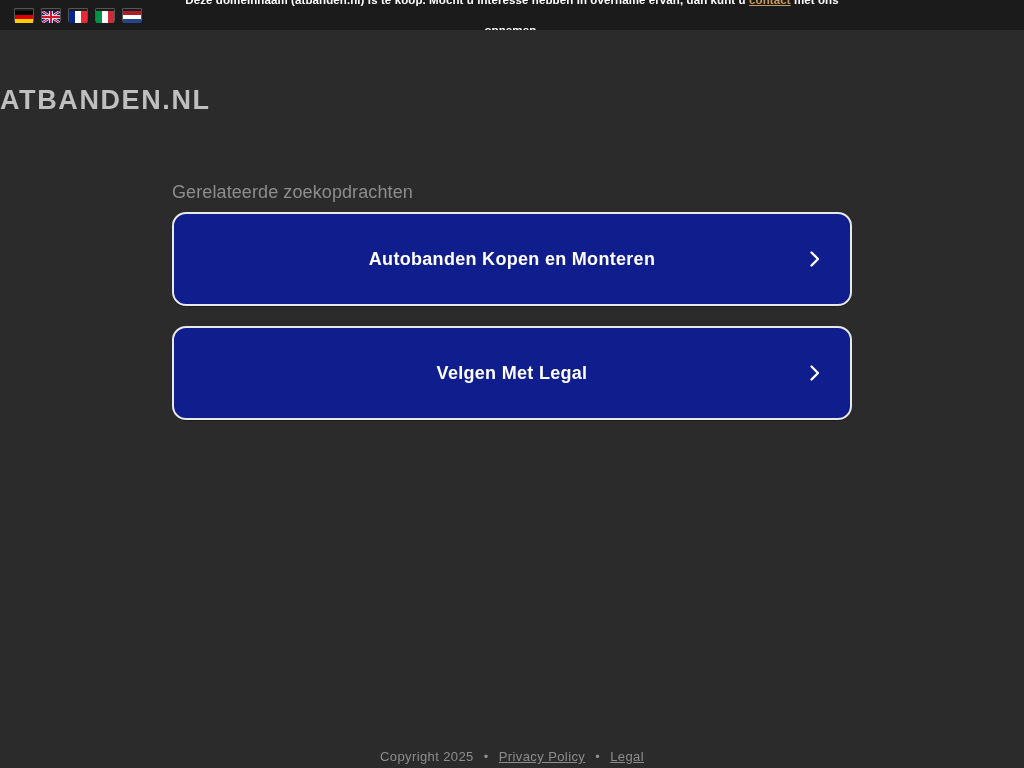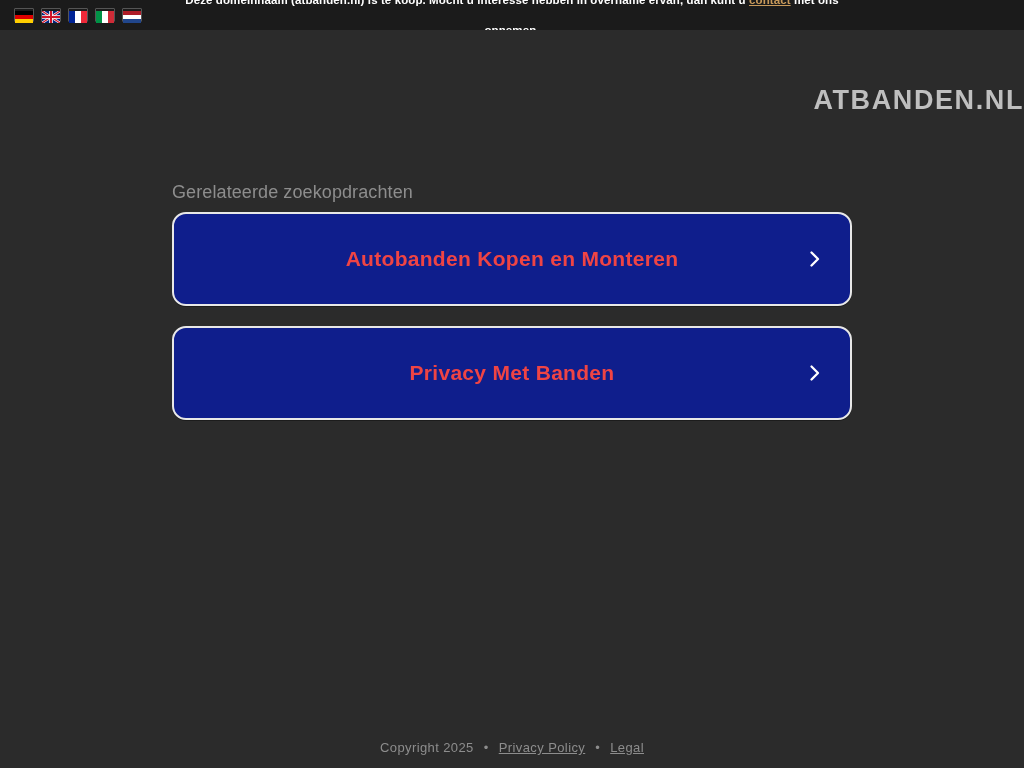--- a/index.html
+++ b/index.html
@@ -56,21 +56,21 @@
 
   
   #main {
     position: relative;
     width: 1024px;
     height: 738px;
     background: #2b2b2b;
   }
 
   #site-title {
-    text-align: right;
+    text-align: left;
     color: #bfbfbf;
     font-size: 27px;
     font-weight: bold;
     letter-spacing: 1.6px;
     padding-top: 55px;
     margin: 0;
   }
 
   #related-label {
     position: absolute;
@@ -96,43 +96,43 @@
     border: 2px solid #e8e8e8;
     border-radius: 14px;
     margin-bottom: 20px;
     display: flex;
     align-items: center;
     justify-content: center;
     cursor: pointer;
     box-shadow: 0 1px 0 rgba(0,0,0,0.35);
   }
   .card-label {
-    color: #ef4444;
-    font-size: 21px;
+    color: #ffffff;
+    font-size: 18px;
     font-weight: bold;
     letter-spacing: 0.3px;
     padding: 0 56px;
     text-align: center;
   }
   .chevron {
     position: absolute;
     right: 26px;
     top: 50%;
     transform: translateY(-50%);
     width: 18px;
     height: 18px;
     display: block;
   }
   .chevron svg { display: block; }
 
   
   #footer {
     position: absolute;
     left: 0;
-    bottom: 13px;
+    bottom: 4px;
     width: 1024px;
     text-align: center;
     color: #8d8d8d;
     font-size: 13px;
     letter-spacing: 0.4px;
   }
   #footer a {
     color: #8d8d8d;
     text-decoration: underline;
   }
@@ -202,21 +202,21 @@
       <span class="card-label">Autobanden Kopen en Monteren</span>
       <span class="chevron">
         <svg width="18" height="18" viewBox="0 0 18 18">
             <path d="M5.5 2.5 L12 9 L5.5 15.5" fill="none" stroke="#ffffff" stroke-width="2.3" stroke-linecap="round" stroke-linejoin="round"></path>
           </svg>
       </span>
     </div>
 
 
     <div class="card">
-      <span class="card-label">Privacy Met Banden</span>
+      <span class="card-label">Velgen Met Legal</span>
       <span class="chevron">
         <svg width="18" height="18" viewBox="0 0 18 18">
             <path d="M5.5 2.5 L12 9 L5.5 15.5" fill="none" stroke="#ffffff" stroke-width="2.3" stroke-linecap="round" stroke-linejoin="round"></path>
           </svg>
       </span>
     </div>
 
   </div>
 
   <div id="footer">

